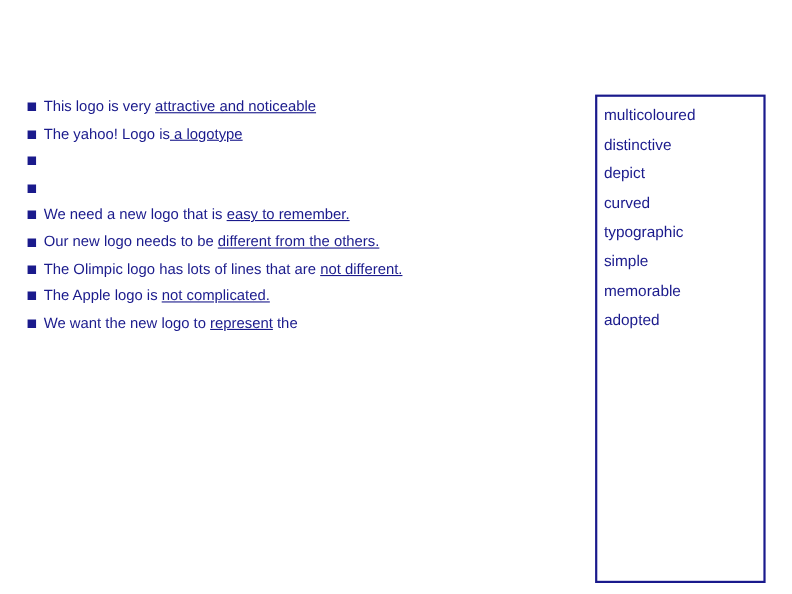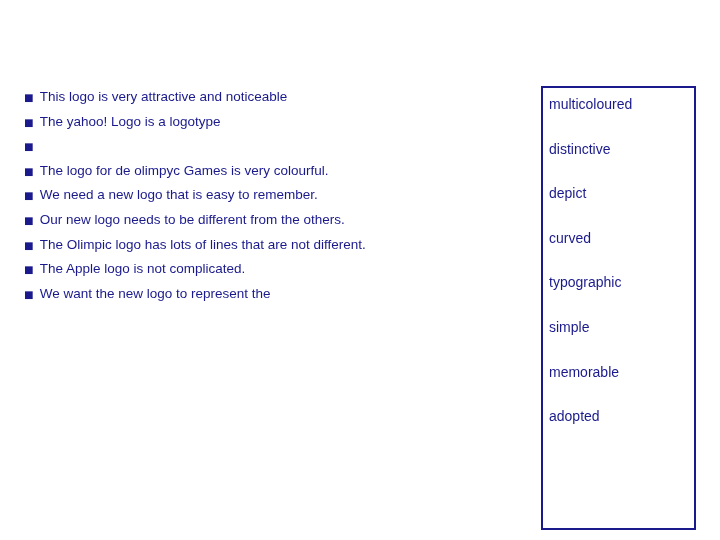--- a/index.html
+++ b/index.html
@@ -45,21 +45,21 @@
       flex-direction: column;
       gap: 0px;
     }
 
     .right-column {
       width: 155px;
       border: 2px solid #1a1a8c;
       display: flex;
       flex-direction: column;
       padding: 4px 6px;
-      gap: 19px;
+      gap: 1px;
     }
 
     .list-item {
       display: flex;
       align-items: flex-start;
       gap: 6px;
       font-size: 13.5px;
       color: #1a1a8c;
       line-height: 1.35;
       padding: 2px 0;
@@ -70,20 +70,21 @@
       color: #1a1a8c;
       flex-shrink: 0;
       margin-top: -1px;
     }
 
     .list-text {
       flex: 1;
     }
 
     .underlined {
+      text-decoration: underline;
     }
 
     .answer-word {
       font-size: 14px;
       color: #1a1a8c;
       padding: 3px 0;
       line-height: 1.4;
     }
   </style>
 </head>
@@ -105,21 +106,20 @@
         </div>
         <div class="list-item">
           <span class="bullet">■</span>
           <span class="list-text">The yahoo! Logo is<span class="underlined"> a logotype</span></span>
         </div>
         <div class="list-item">
           <span class="bullet">■</span>
         </div>
         <div class="list-item">
           <span class="bullet">■</span>
-          <span class="list-text">The logo for de olimpyc Games is <span class="underlined">very colourful.</span></span>
         </div>
         <div class="list-item">
           <span class="bullet">■</span>
           <span class="list-text">We need a new logo that is <span class="underlined">easy to remember.</span></span>
         </div>
         <div class="list-item">
           <span class="bullet">■</span>
           <span class="list-text">Our new logo needs to be <span class="underlined">different from the others.</span></span>
         </div>
         <div class="list-item">

